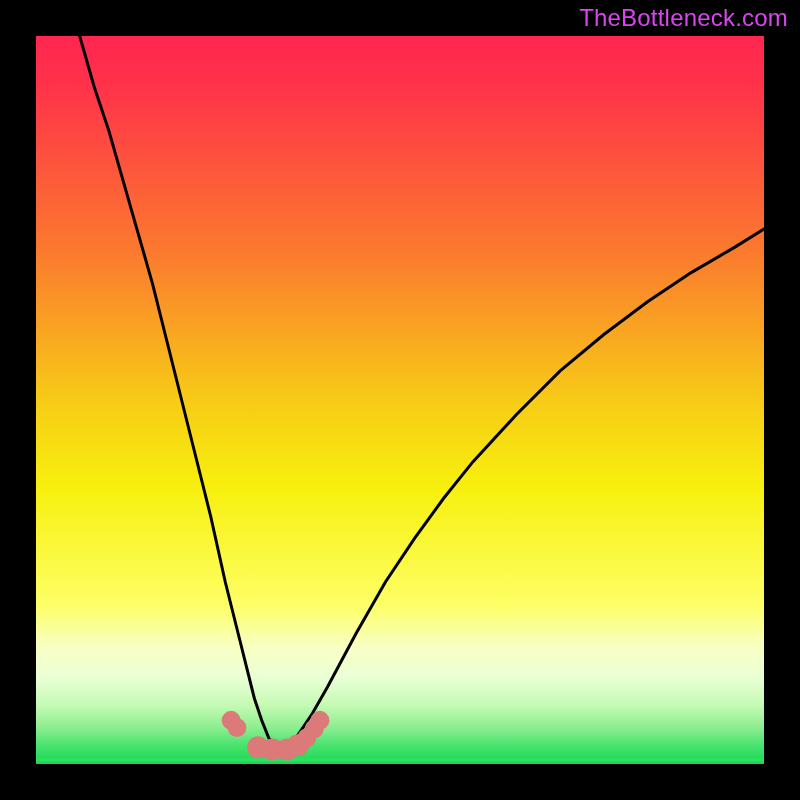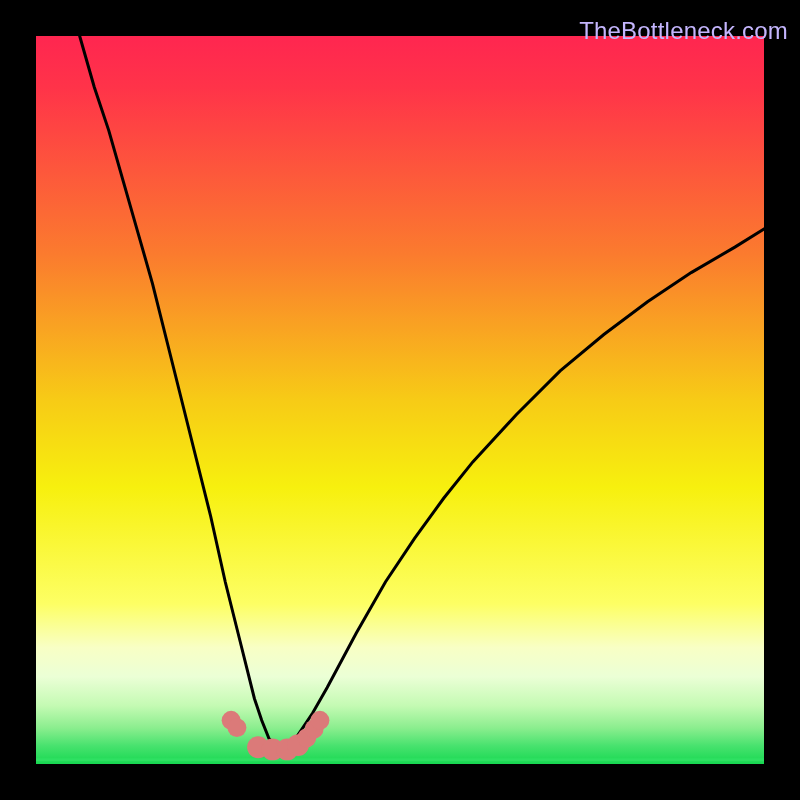--- a/index.html
+++ b/index.html
@@ -11,23 +11,23 @@
     overflow: hidden;
     font-family: Arial, Helvetica, sans-serif;
   }
   .frame {
     position: absolute;
     inset: 0;
     background: #000;
   }
   .watermark {
     position: absolute;
-    top: 17px;
+    top: 4px;
     right: 12px;
-    color: #c4b5fd;
+    color: #d946ef;
     font-size: 24px;
     font-weight: 500;
     letter-spacing: 0.2px;
     z-index: 5;
     user-select: none;
   }
   svg {
     position: absolute;
     inset: 0;
   }

